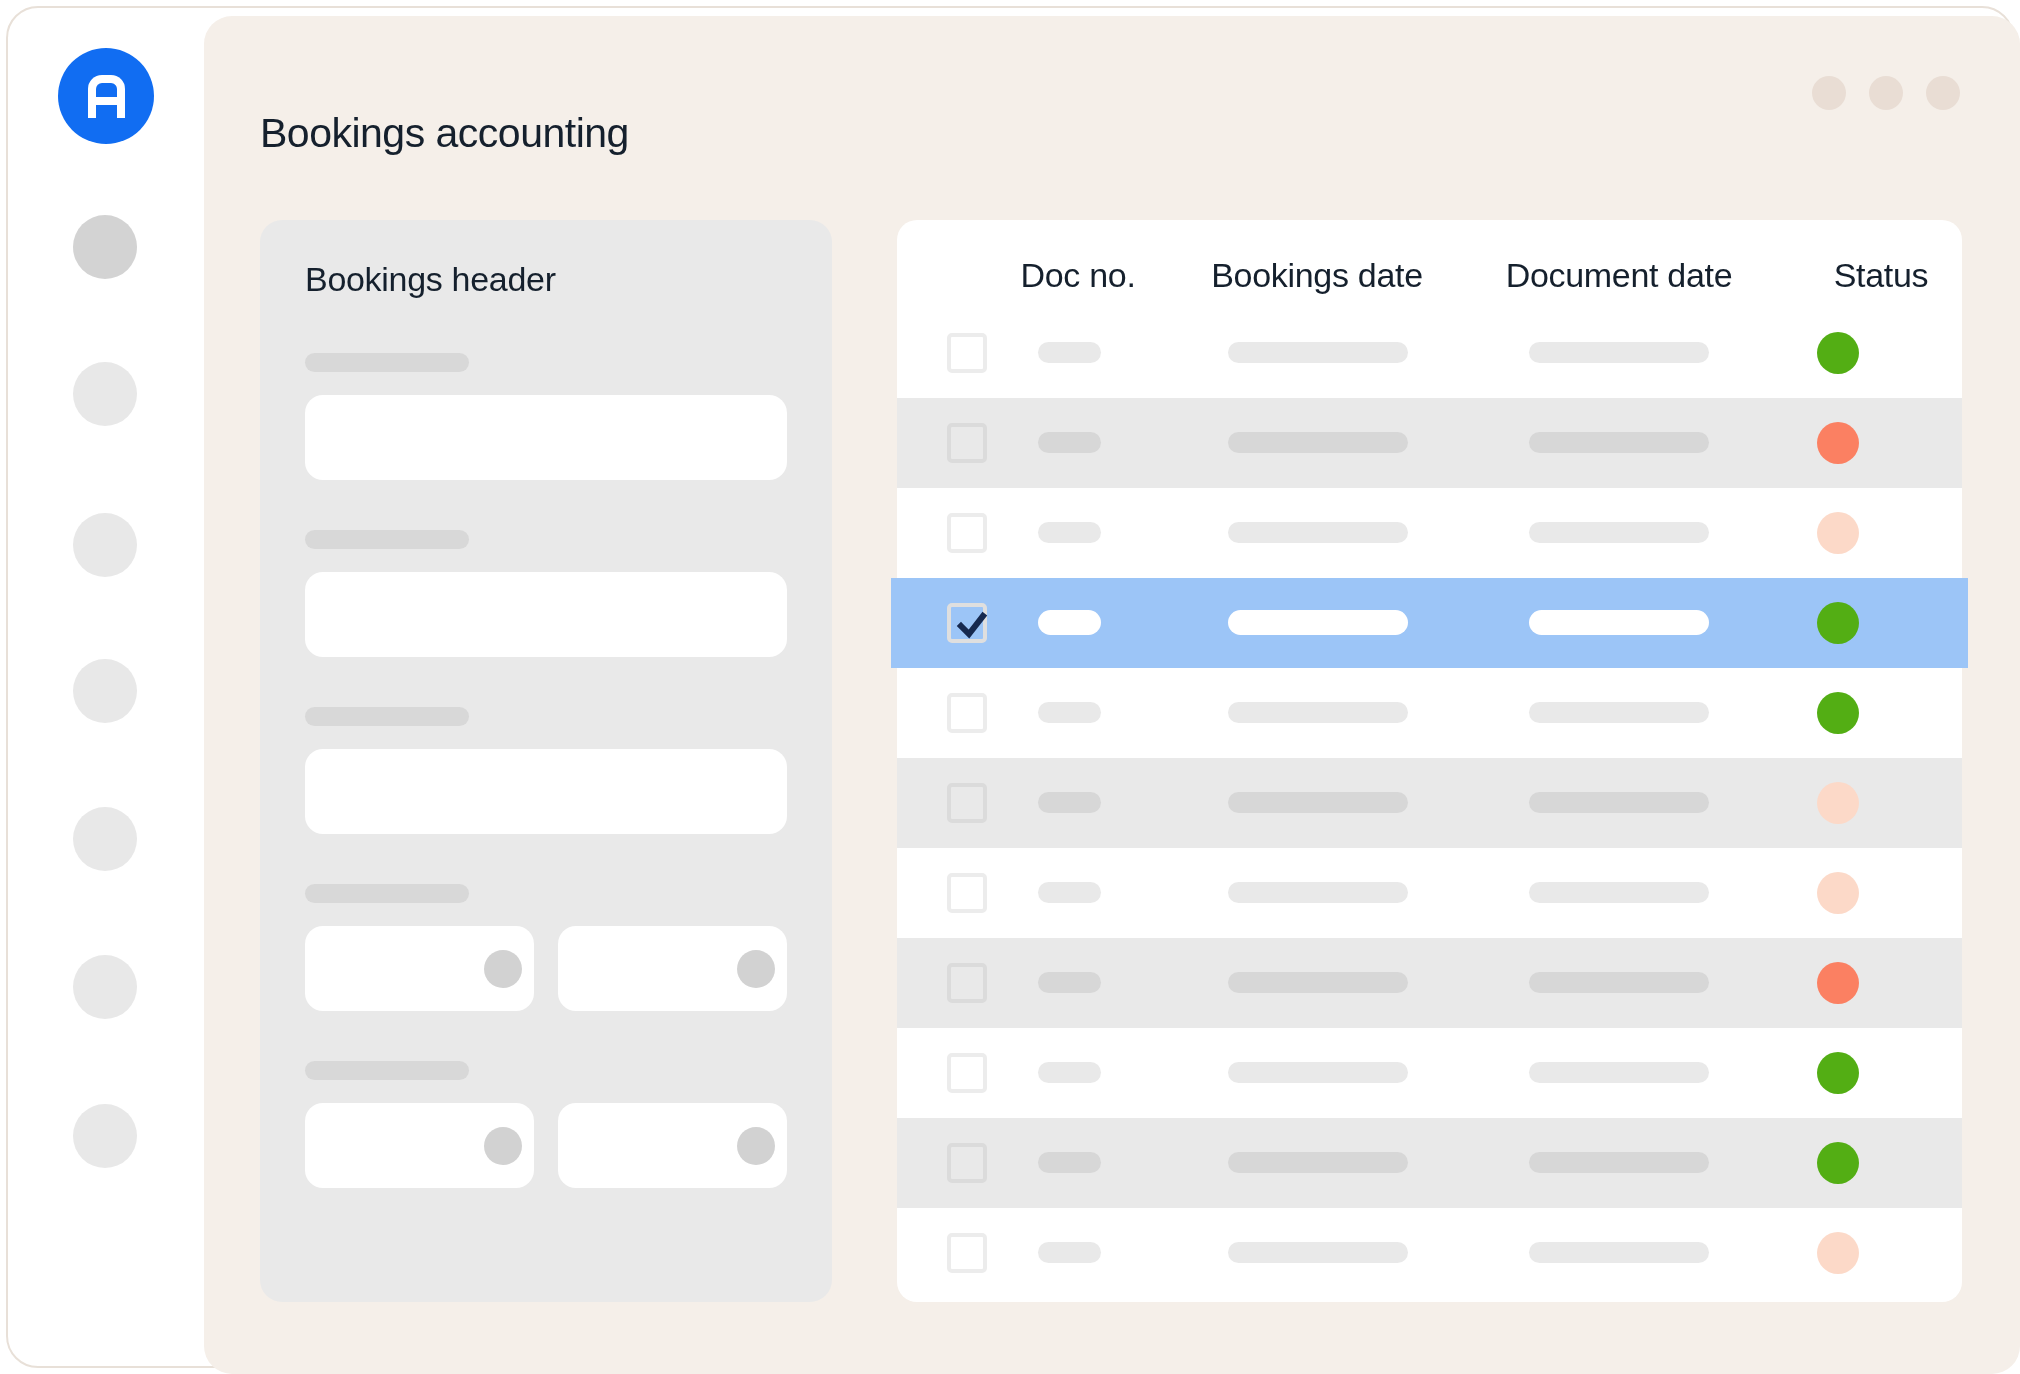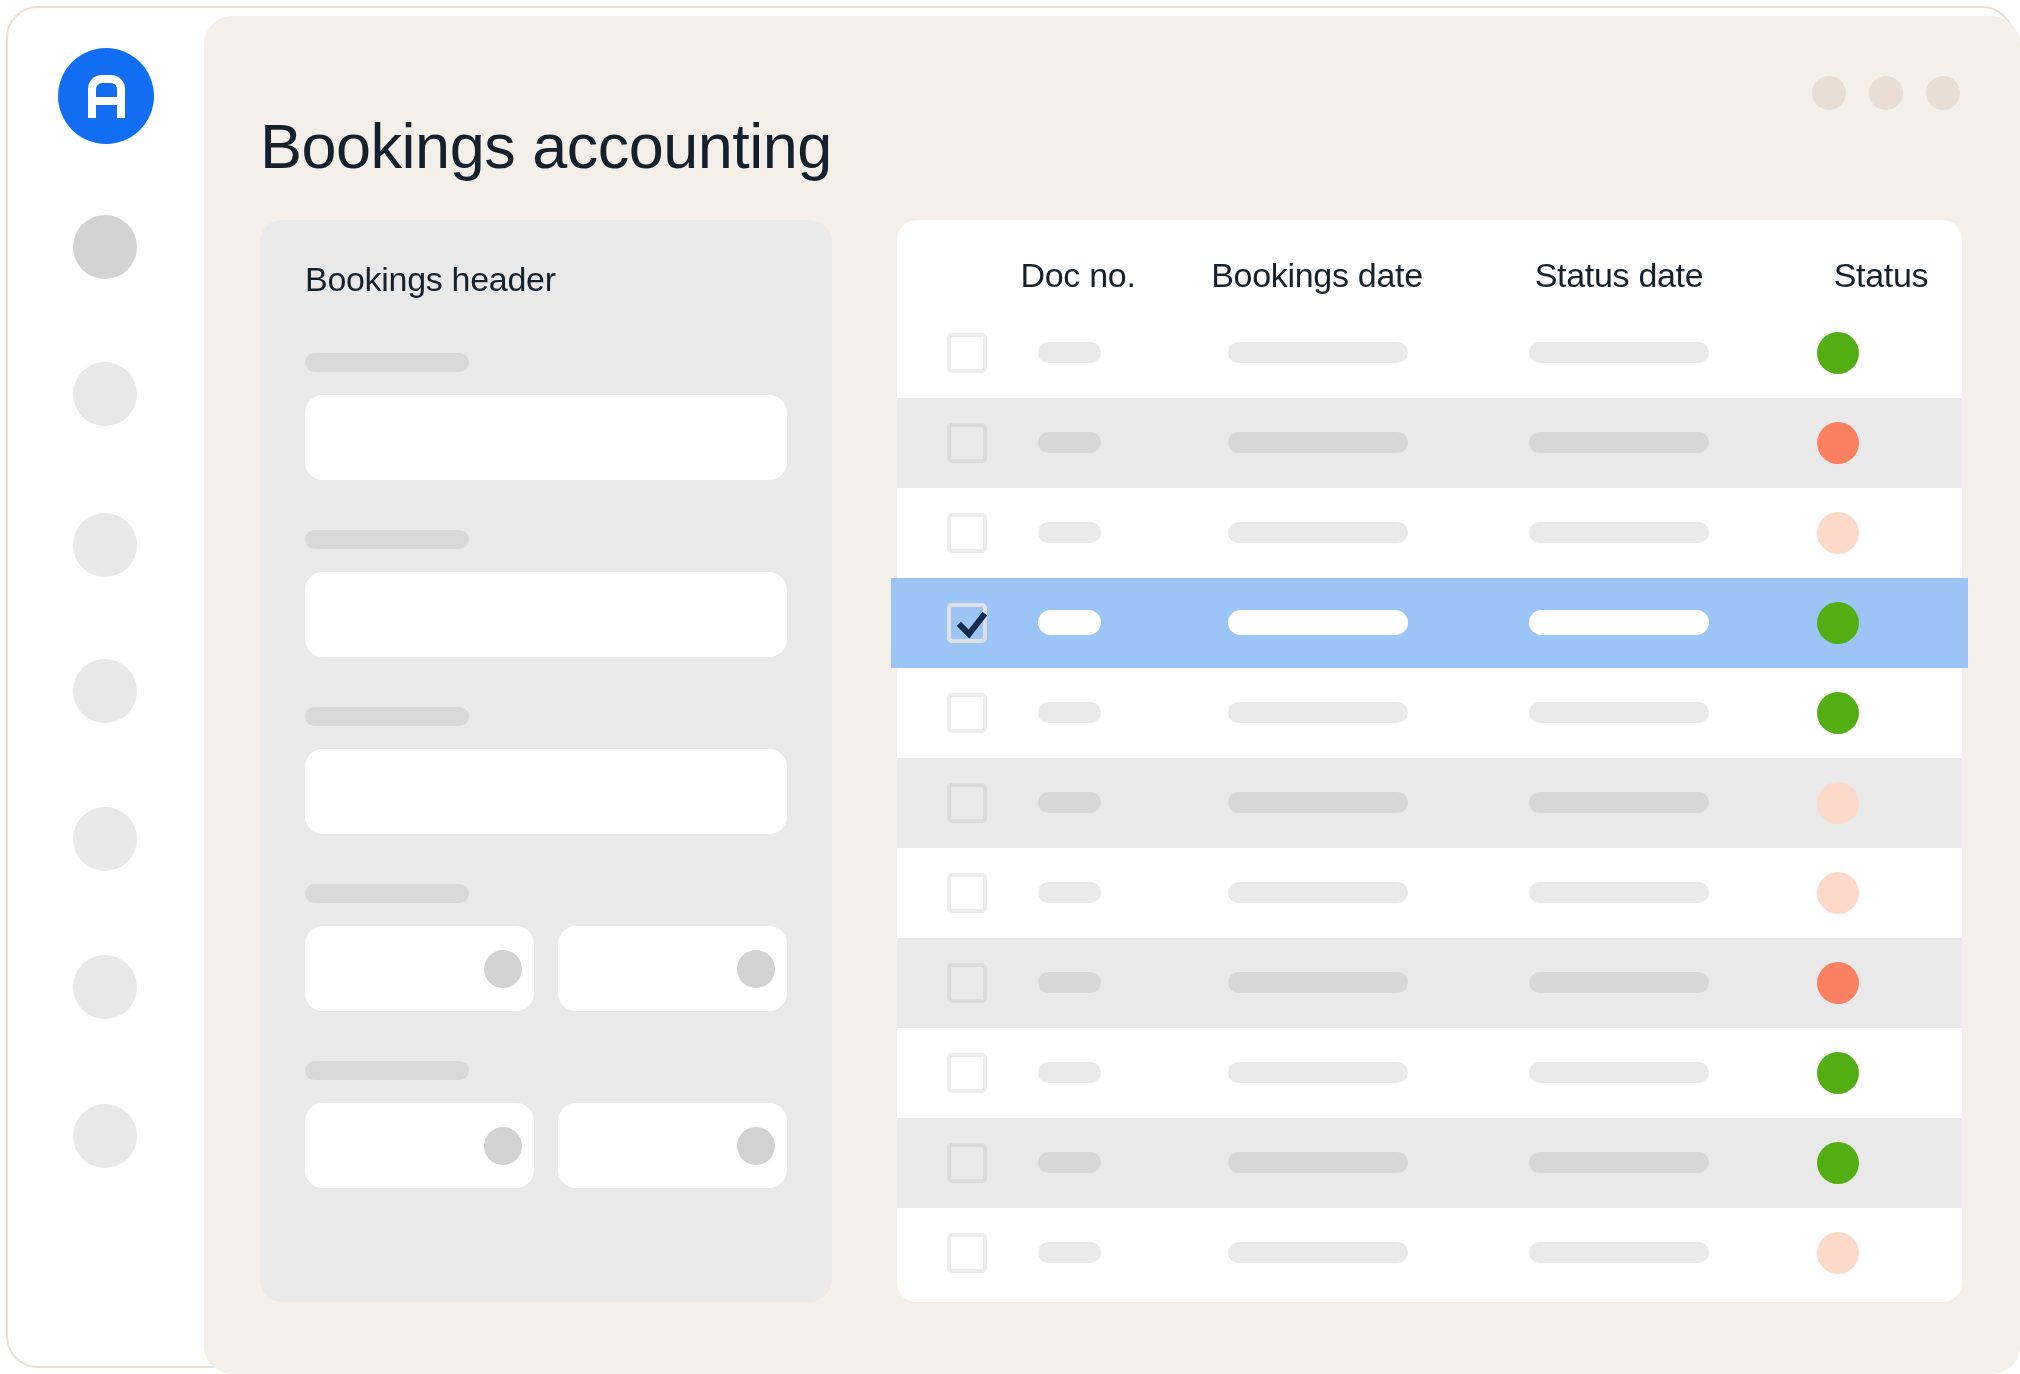--- a/index.html
+++ b/index.html
@@ -10,21 +10,21 @@
   .main-surface{position:absolute;left:196px;top:8px;width:1816px;height:1358px;background:#f5efe9;border-radius:28px;}
 
   
   .logo{position:absolute;left:50px;top:40px;width:96px;height:96px;border-radius:50%;background:#116df2;cursor:pointer;}
   .logo-glyph{position:absolute;left:30px;top:27px;width:37px;height:43px;border:8px solid #ffffff;border-bottom:none;border-radius:14px 14px 0 0;box-sizing:border-box;}
   .logo-glyph:after{content:"";position:absolute;left:0;right:0;top:14px;height:8px;background:#ffffff;}
   .nav-circle{position:absolute;left:65px;width:64px;height:64px;border-radius:50%;background:#e8e8e8;cursor:pointer;}
   .nav-circle.active{background:#d3d3d3;}
 
   
-  .page-title{position:absolute;left:252px;top:102px;font-size:63px;font-weight:500;letter-spacing:-0.5px;color:#15202d;}
+  .page-title{position:absolute;left:252px;top:102px;font-size:41px;font-weight:500;letter-spacing:-0.5px;color:#15202d;}
   .win-dot{position:absolute;top:68px;width:34px;height:34px;border-radius:50%;background:#e9ddd4;cursor:pointer;}
 
   
   .booking-panel{position:absolute;left:252px;top:212px;width:572px;height:1082px;background:#e9e9e9;border-radius:22px;}
   .booking-title{position:absolute;left:45px;top:40px;font-size:34px;font-weight:500;letter-spacing:-0.3px;color:#15202d;}
   .field-label{position:absolute;left:45px;width:164px;height:19px;border-radius:10px;background:#d8d8d8;}
   .input-full{position:absolute;left:45px;width:482px;height:85px;background:#ffffff;border-radius:18px;cursor:text;}
   .input-half{position:absolute;width:229px;height:85px;background:#ffffff;border-radius:18px;cursor:pointer;}
   .input-half .select-dot{position:absolute;right:12px;top:50%;margin-top:-19px;width:38px;height:38px;border-radius:50%;background:#d2d2d2;}
 
@@ -97,21 +97,21 @@
           </div>
           <div class="input-half" style="top: 883px; left: 298px;">
             <div class="select-dot"></div>
           </div>
         </div>
     </div>
 
     <div class="table-panel">
       <div class="col-header" style="left:181px">Doc no.</div>
       <div class="col-header" style="left:420px">Bookings date</div>
-      <div class="col-header" style="left:722px">Status date</div>
+      <div class="col-header" style="left:722px">Document date</div>
       <div class="col-header" style="left:984px">Status</div>
       <div class="rows" id="table-rows">
           <div class="trow">
             <div class="checkbox"></div>
             <div class="pill doc"></div>
             <div class="pill docdate"></div>
             <div class="pill bookdate"></div>
             <div class="status-dot" style="background: rgb(83, 174, 20);"></div>
           </div>
           <div class="trow zebra">

